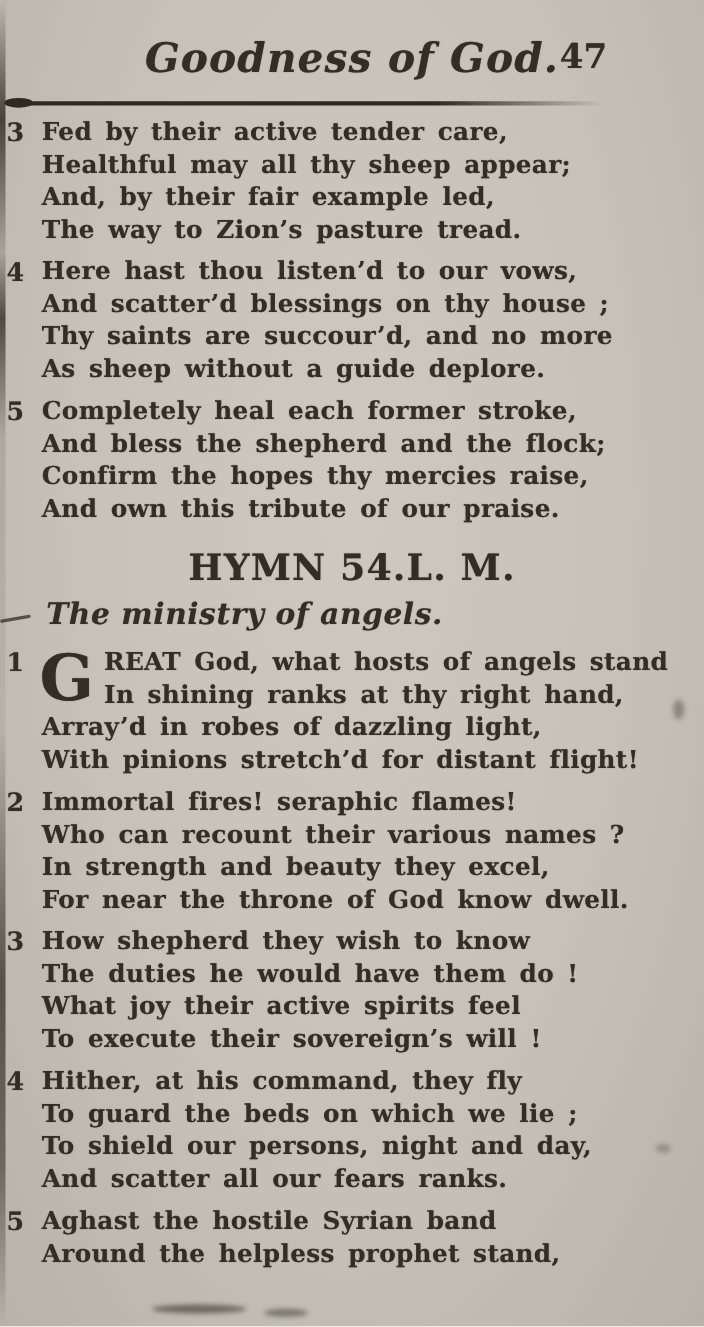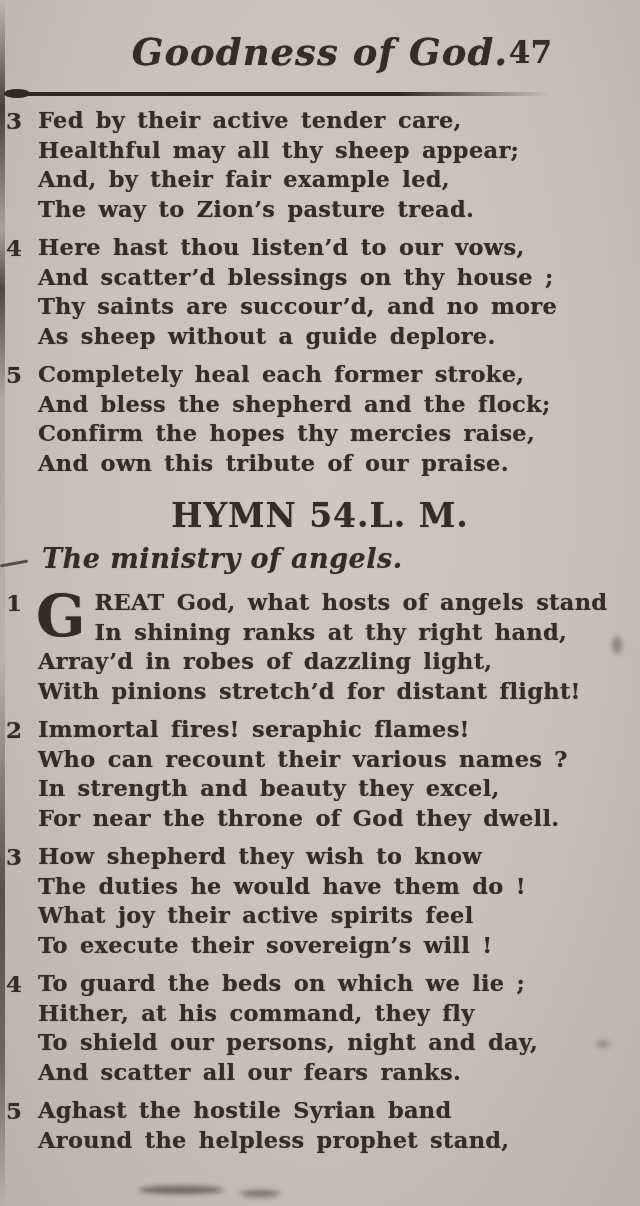--- a/index.html
+++ b/index.html
@@ -155,37 +155,37 @@
         <div class="line">Array’d in robes of dazzling light,</div>
         <div class="line">With pinions stretch’d for distant flight!</div>
       </div>
     </div>
     <div class="stanza">
       <span class="vnum">2</span>
       <div class="lines">
         <div class="line">Immortal fires! seraphic flames!</div>
         <div class="line">Who can recount their various names ?</div>
         <div class="line">In strength and beauty they excel,</div>
-        <div class="line">For near the throne of God they dwell.</div>
+        <div class="line">For near the throne of God know dwell.</div>
       </div>
     </div>
     <div class="stanza">
       <span class="vnum">3</span>
       <div class="lines">
         <div class="line">How shepherd they wish to know</div>
         <div class="line">The duties he would have them do !</div>
         <div class="line">What joy their active spirits feel</div>
         <div class="line">To execute their sovereign’s will !</div>
       </div>
     </div>
     <div class="stanza">
       <span class="vnum">4</span>
       <div class="lines">
+        <div class="line">Hither, at his command, they fly</div>
         <div class="line">To guard the beds on which we lie ;</div>
-        <div class="line">Hither, at his command, they fly</div>
         <div class="line">To shield our persons, night and day,</div>
         <div class="line">And scatter all our fears ranks.</div>
       </div>
     </div>
     <div class="stanza">
       <span class="vnum">5</span>
       <div class="lines">
         <div class="line">Aghast the hostile Syrian band</div>
         <div class="line">Around the helpless prophet stand,</div>
       </div>

